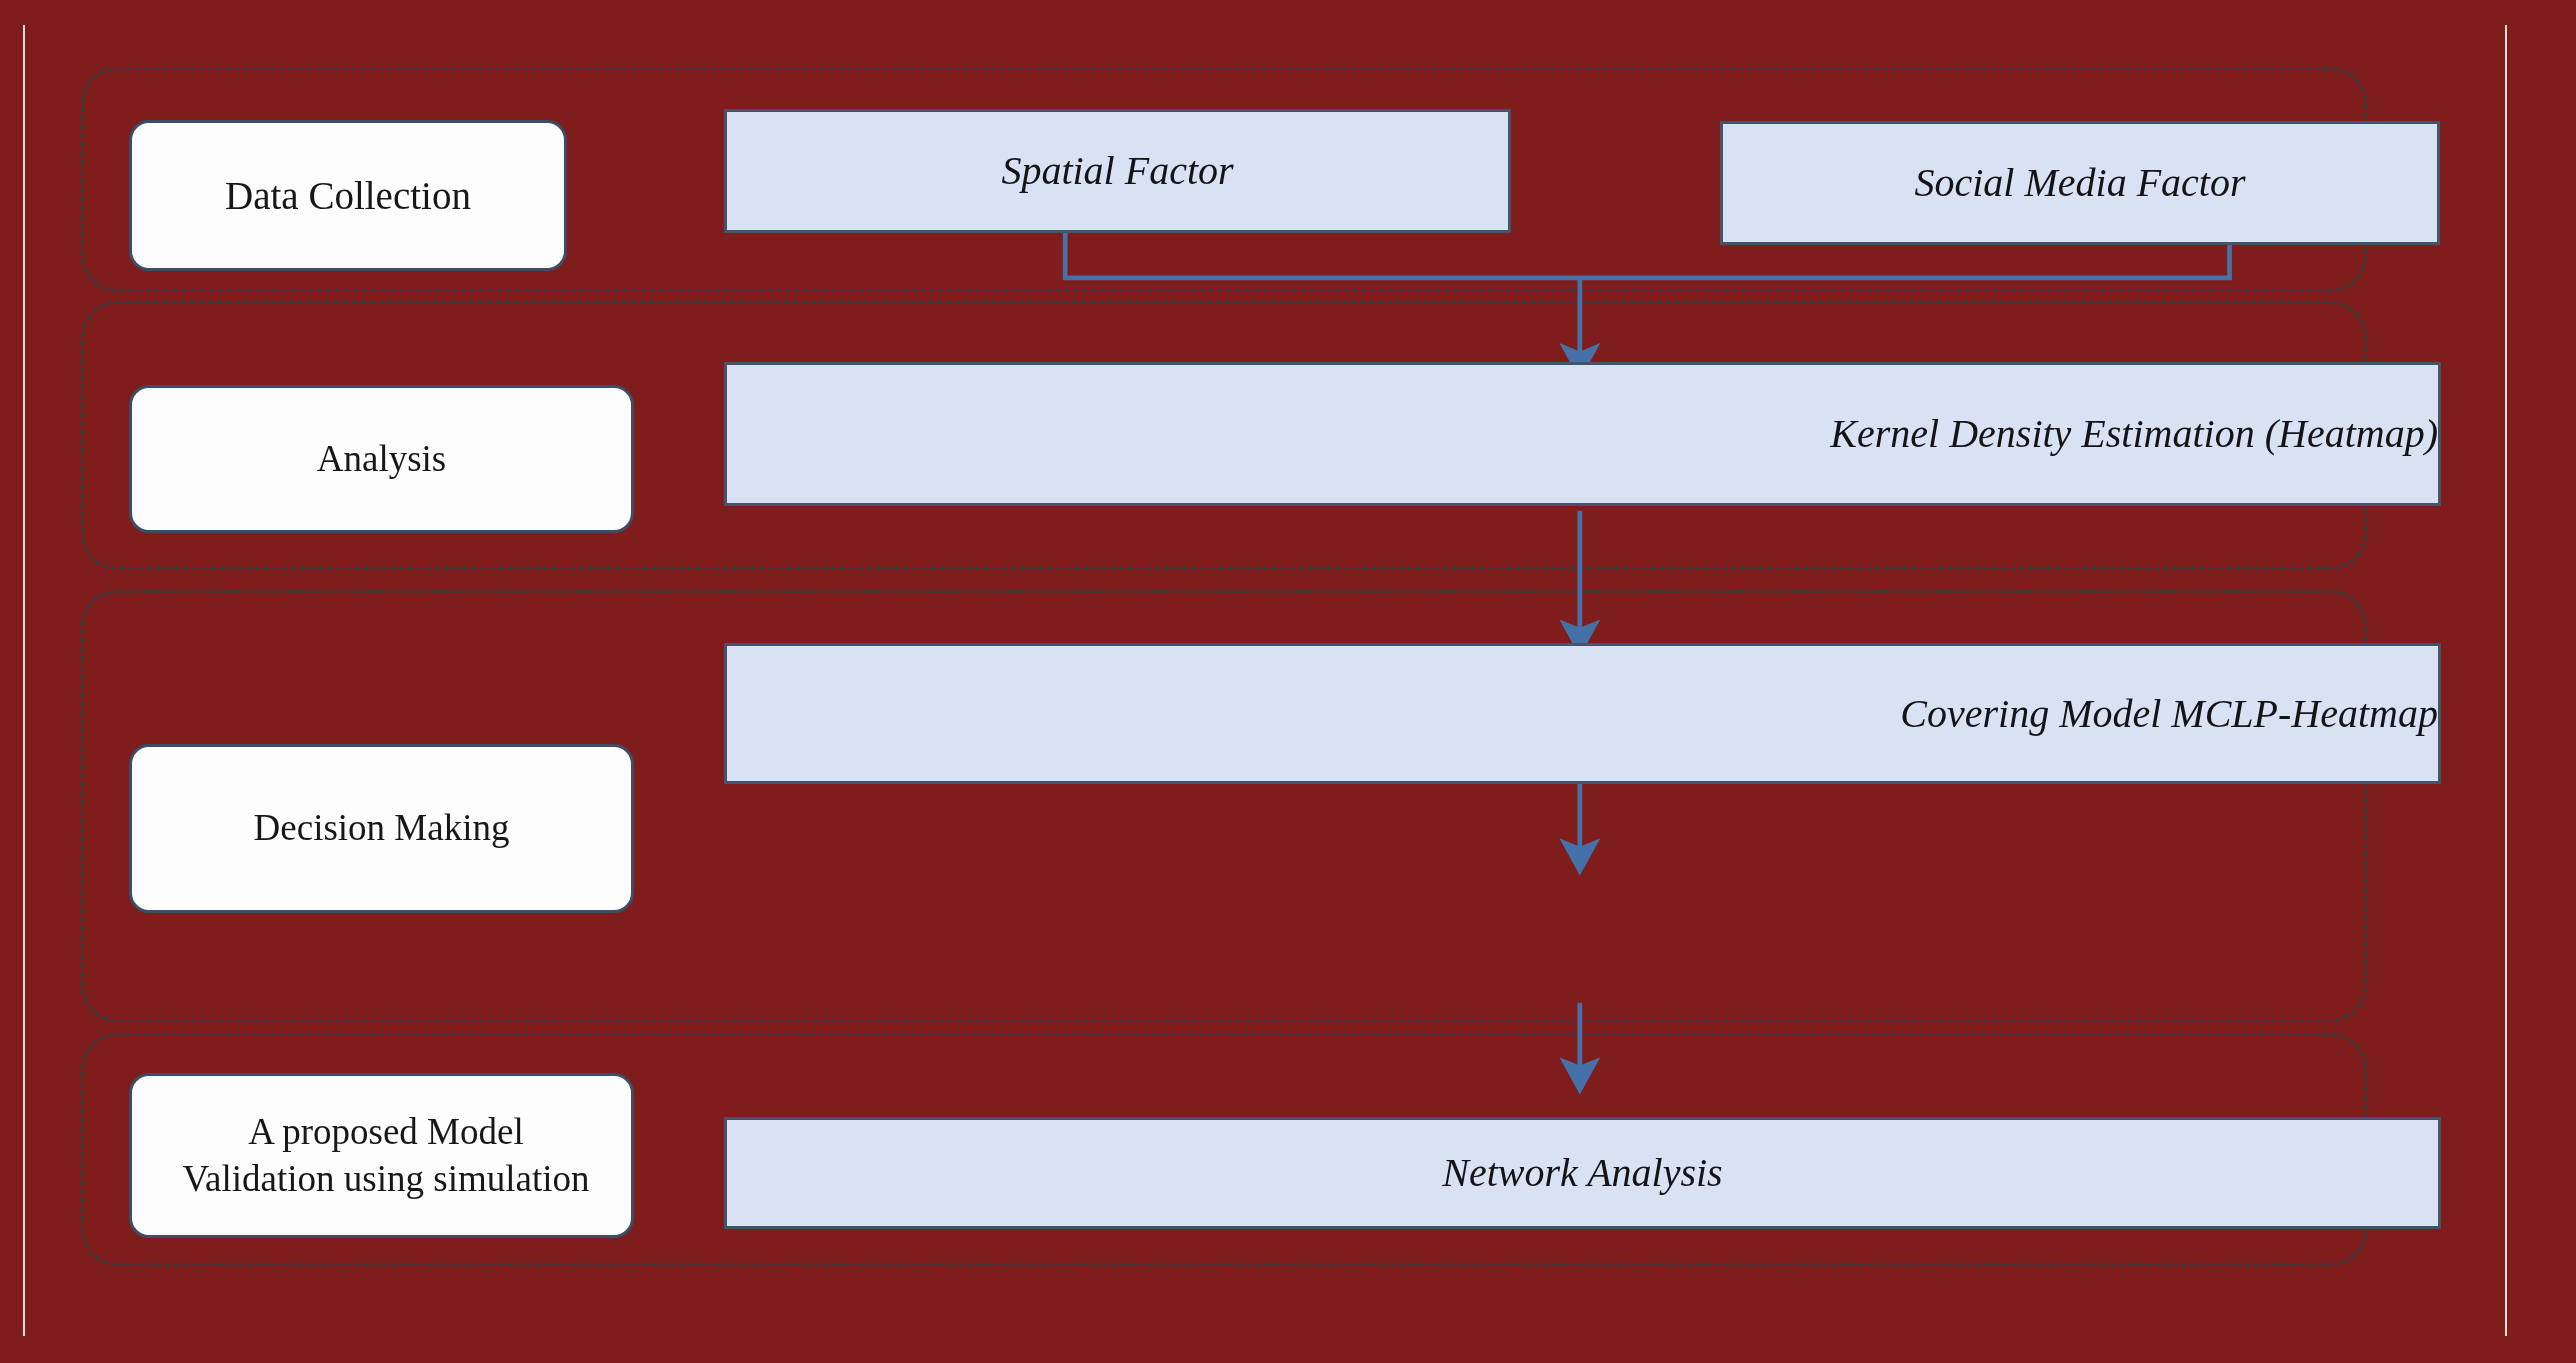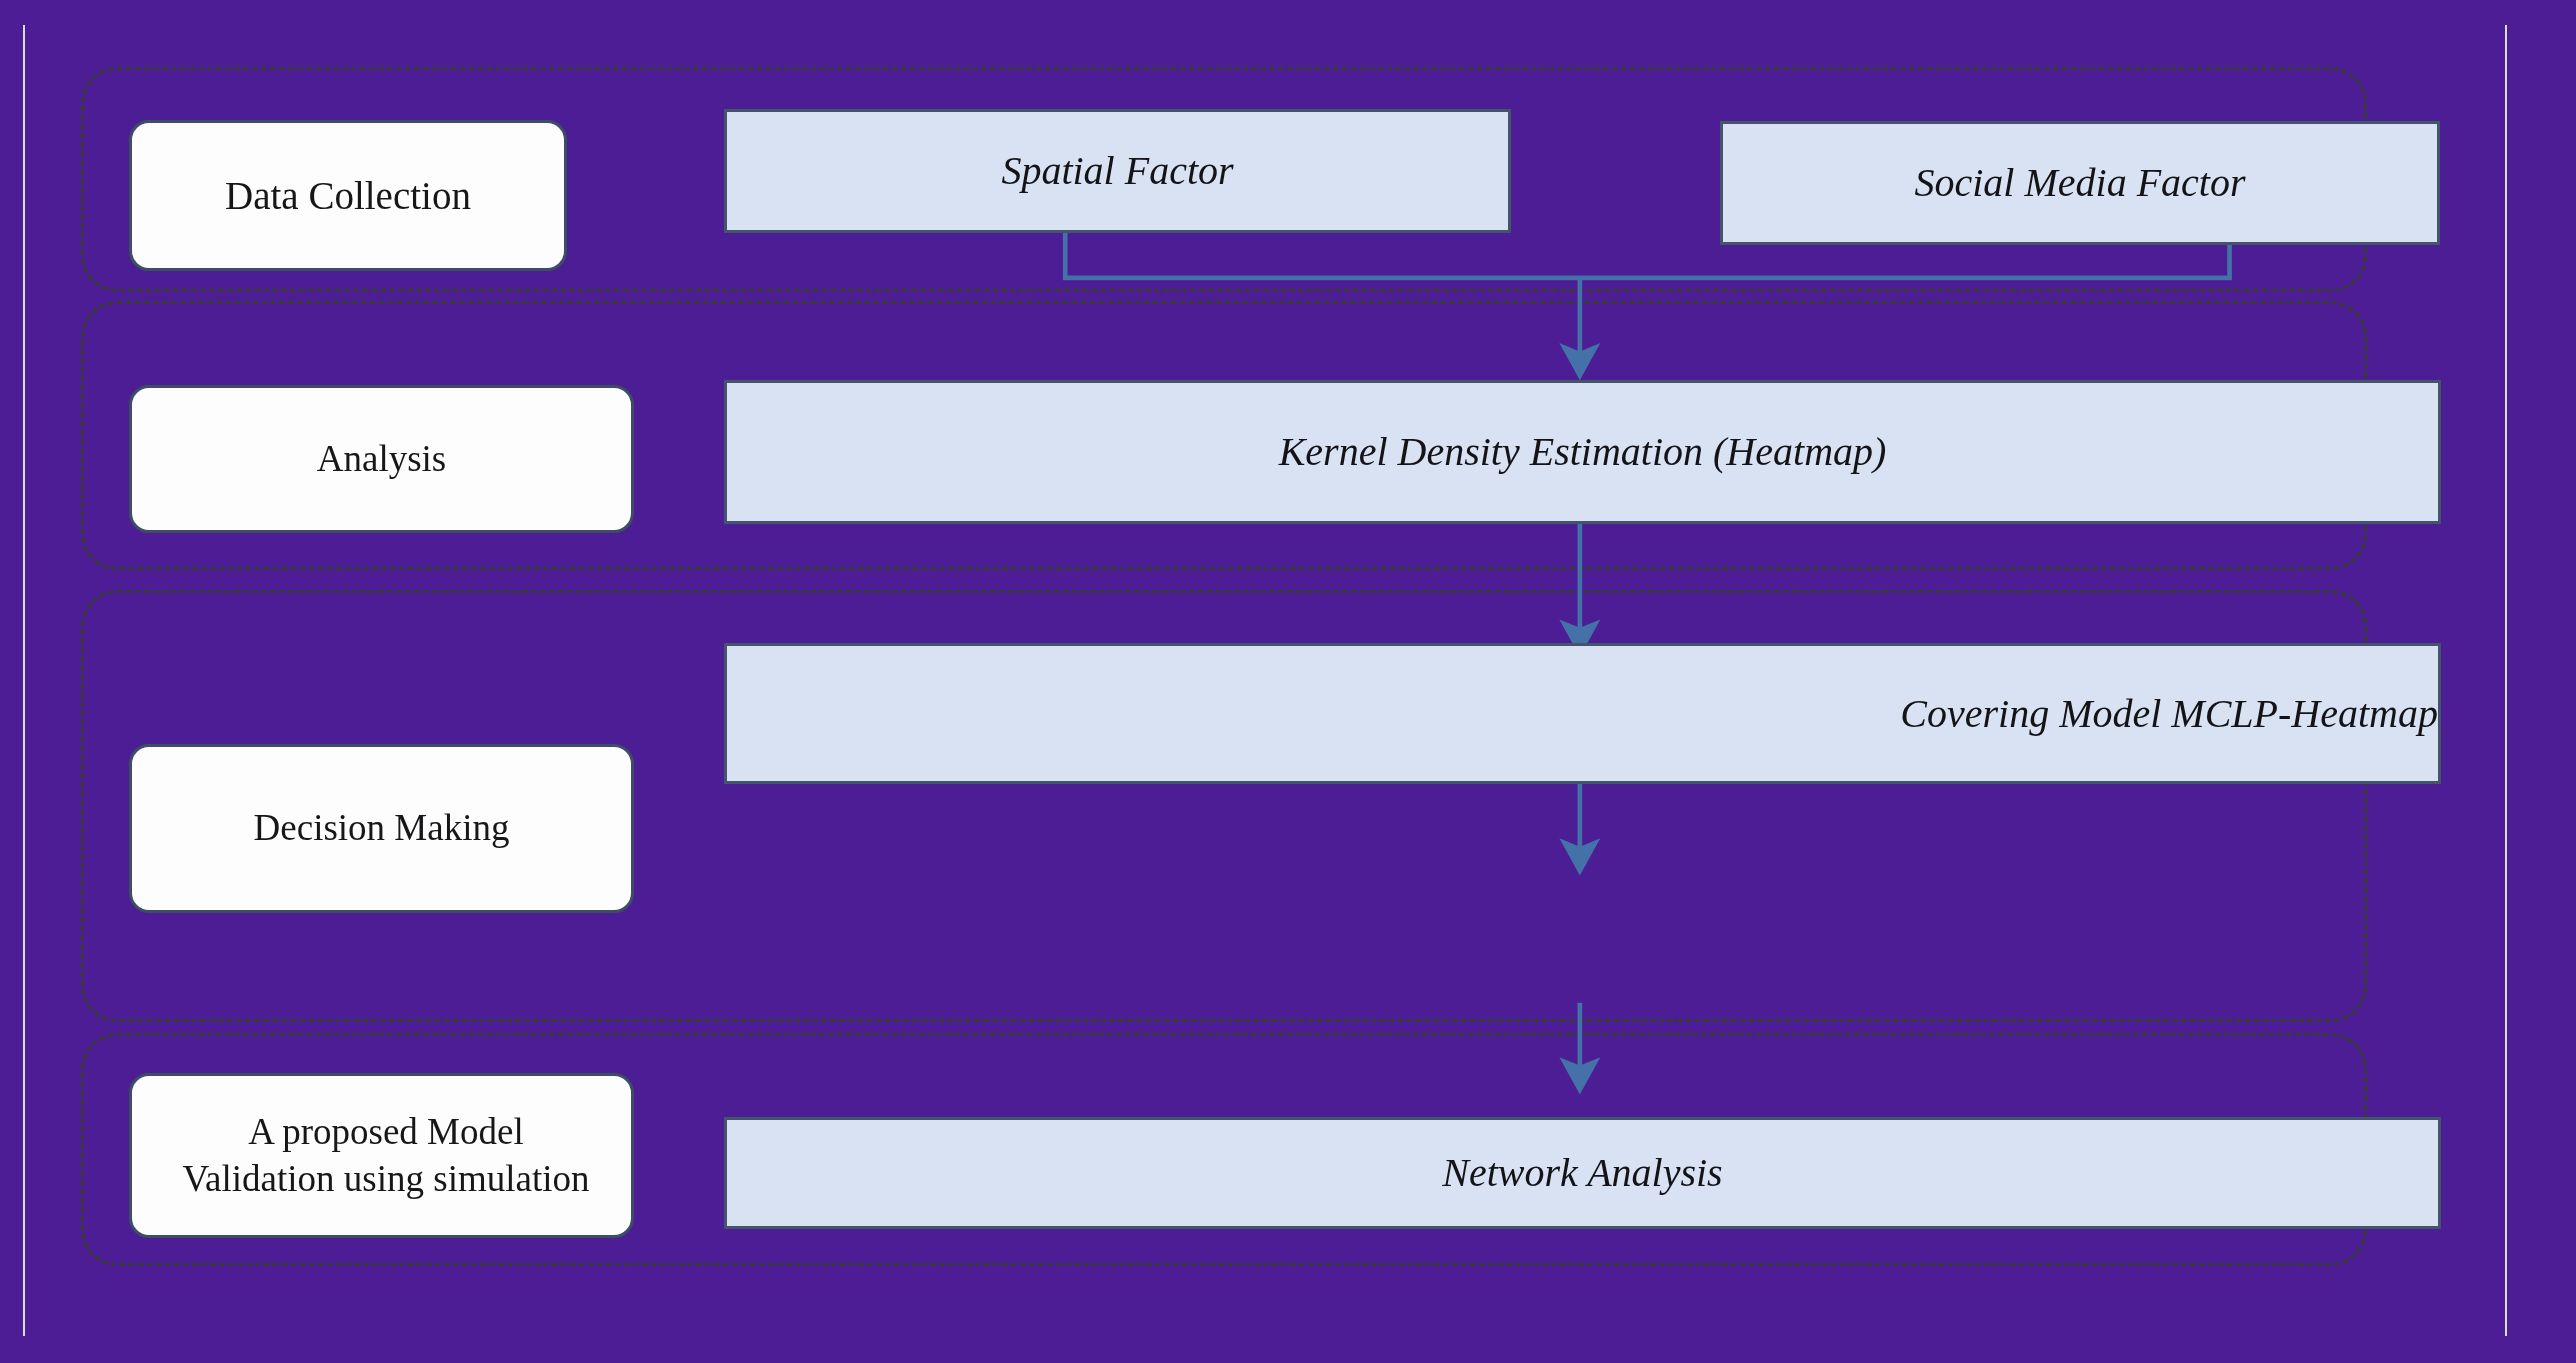--- a/index.html
+++ b/index.html
@@ -12,21 +12,21 @@
     height: 1363px;
     font-family: "Liberation Serif", "DejaVu Serif", serif;
     overflow: hidden;
   }
 
   
   #figure-root {
     position: relative;
     width: 2576px;
     height: 1363px;
-    background: #4c1d95;
+    background: #7f1d1d;
   }
   .page-frame {
     position: absolute;
     left: 23px;
     top: 25px;
     width: 2484px;
     height: 1311px;
     border-left: 2.3px solid #dcdcdc;
     border-right: 2.3px solid #dcdcdc;
     box-sizing: border-box;
@@ -145,21 +145,21 @@
   </div>
 
   <div class="proc-box t-52" style="left:724px; top:109px; width:787px; height:124px;">
     <span>Spatial Factor</span>
   </div>
 
   <div class="proc-box t-52" style="left:1720px; top:121px; width:720px; height:124px;">
     <span>Social Media Factor</span>
   </div>
 
-  <div class="proc-box t-52" style="left:724px; top:380px; width:1717px; height:144px;">
+  <div class="proc-box t-52" style="left:724px; top:362px; width:1717px; height:144px;justify-content:flex-end;">
     <span>Kernel Density Estimation (Heatmap)</span>
   </div>
 
   <div class="proc-box t-52" style="left:724px; top:643px; width:1717px; height:141px;justify-content:flex-end;">
     <span>Covering Model MCLP-Heatmap</span>
   </div>
 
 
   <div class="proc-box t-52" style="left:724px; top:1081px; width:1717px; height:112px;margin-top:36px;">
     <span>Network Analysis</span>

